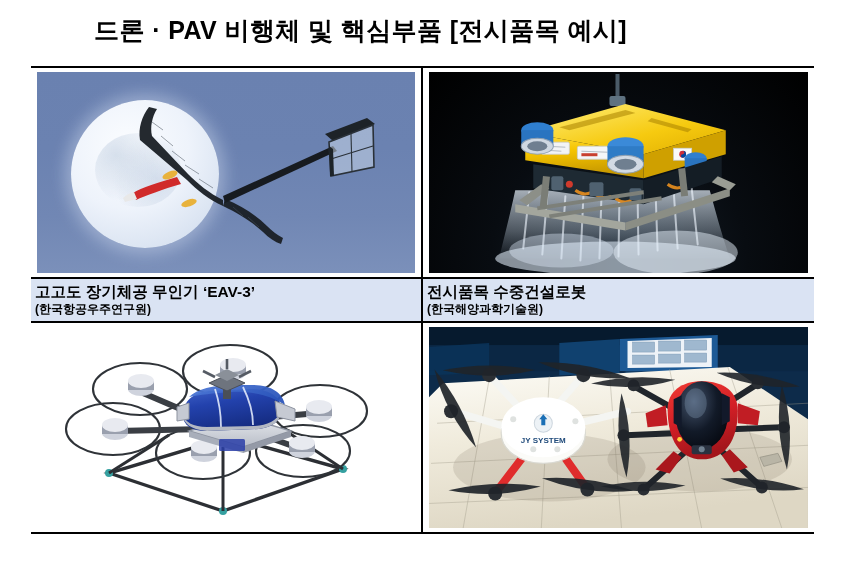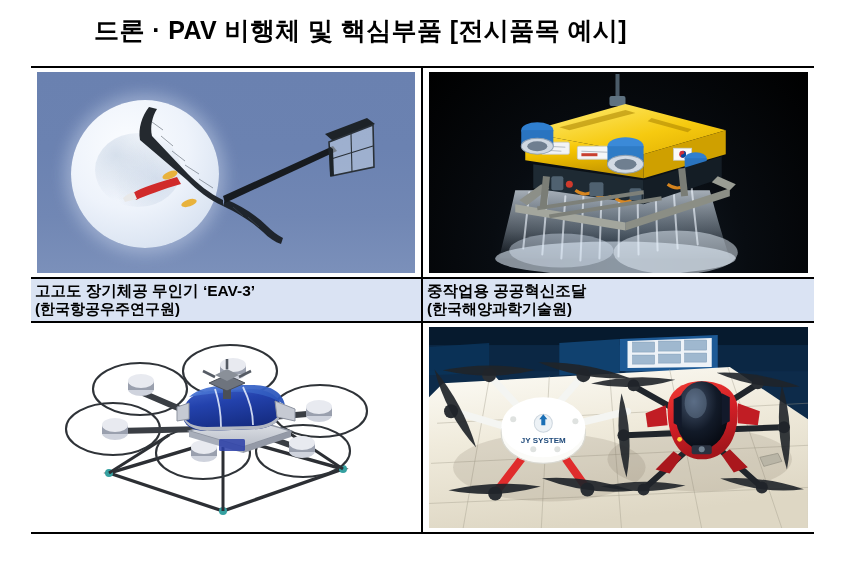--- a/index.html
+++ b/index.html
@@ -80,21 +80,21 @@
     padding: 2px 4px 3px 4px;
   }
   .caption .line1,
   .caption .line2 {
     display: block;
     font-size: 15.5px;
     font-weight: bold;
     white-space: nowrap;
     color: #000000;
   }
-  .caption .line2 { font-size: 15px; }
+  .caption .line2 { font-size: 12px; }
 
   
   .sky {
     position: absolute;
     inset: 0;
     background: linear-gradient(180deg, #6a81b0 0%, #6b82b1 38%, #7187b4 72%, #7b90ba 100%);
   }
   .moon {
     position: absolute;
     left: 9%;
@@ -313,21 +313,21 @@
 
   <tr class="row-caption">
     <td class="col-left">
       <div class="caption">
         <span class="line1">고고도 장기체공 무인기 ‘EAV-3’</span>
         <span class="line2">(한국항공우주연구원)</span>
       </div>
     </td>
     <td class="col-right cell-right">
       <div class="caption">
-        <span class="line1">중작업용 공공혁신조달</span>
+        <span class="line1">전시품목 수중건설로봇</span>
         <span class="line2">(한국해양과학기술원)</span>
       </div>
     </td>
   </tr>
 
   <tr class="row-media">
     <td class="col-left">
       <div class="media-pad">
         <div class="media-box">
           <div class="cadbg"></div>

